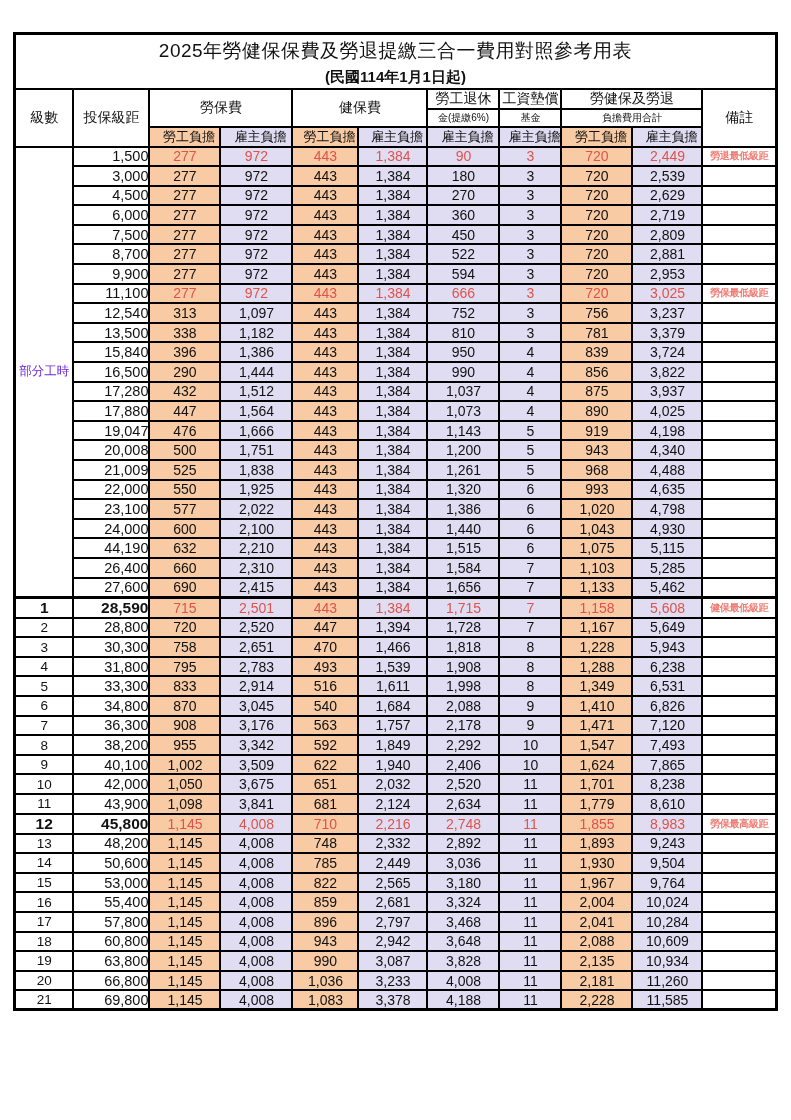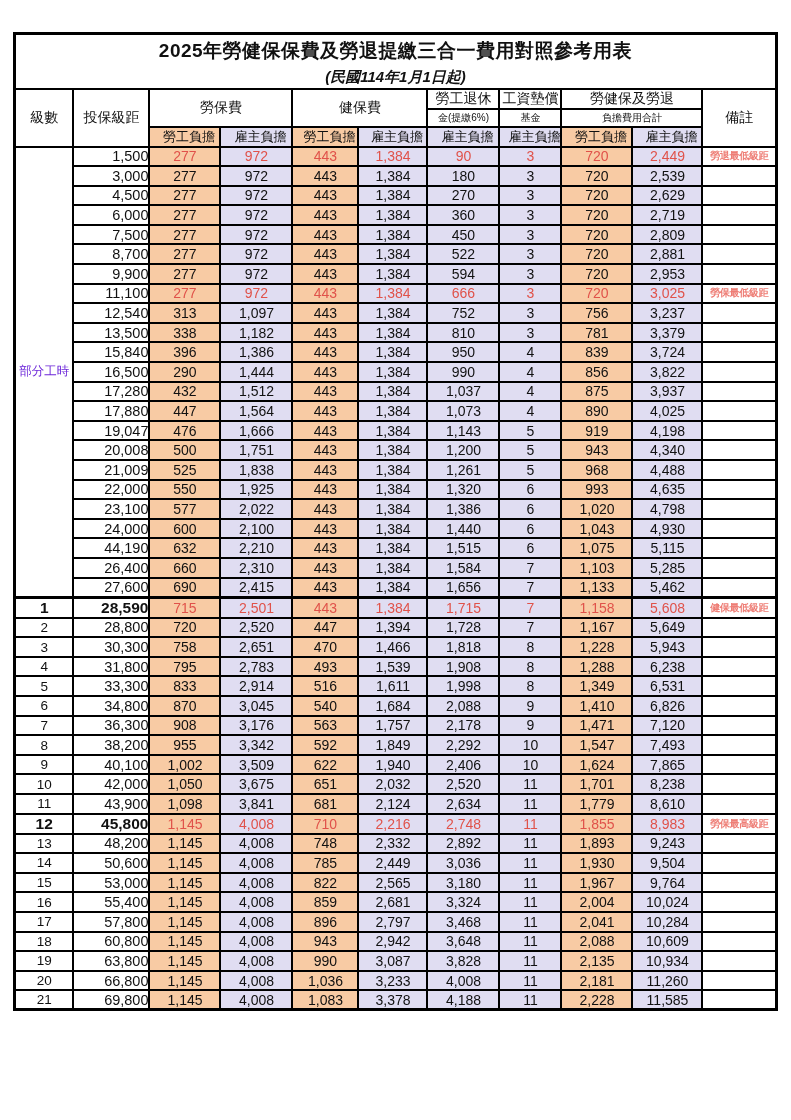--- a/index.html
+++ b/index.html
@@ -27,22 +27,22 @@
     border:3px solid var(--line);
   }
   td{
     border:2px solid var(--line);
     text-align:center;
     vertical-align:middle;
     padding:0;
     overflow:hidden;
     white-space:nowrap;
   }
-  td.title-cell{height:33px;font-size:19px;font-weight:bold;letter-spacing:.5px;}
-  td.subtitle-cell{height:22px;font-size:15px;font-weight:bold;border-top:none;font-style:italic;}
+  td.title-cell{height:33px;font-size:19px;font-weight:normal;letter-spacing:.5px;}
+  td.subtitle-cell{height:22px;font-size:15px;font-weight:bold;border-top:none;}
   td.title-cell{border-bottom:none;}
   tr.hr1 td{height:18px;font-size:14px;}
   tr.hr2 td{height:18px;font-size:10px;margin-left:8px;}
   tr.hr3 td{height:19px;font-size:13px;padding-left:8px;}
   td.h-emp{background:var(--emp-bg);}
   td.h-er{background:var(--er-bg);margin-top:40px;}
   tbody td{height:19.6px;font-size:14px;}
   td.emp{background:var(--emp-bg);}
   td.er{background:var(--er-bg);}
   td.level{font-size:13.5px;}

